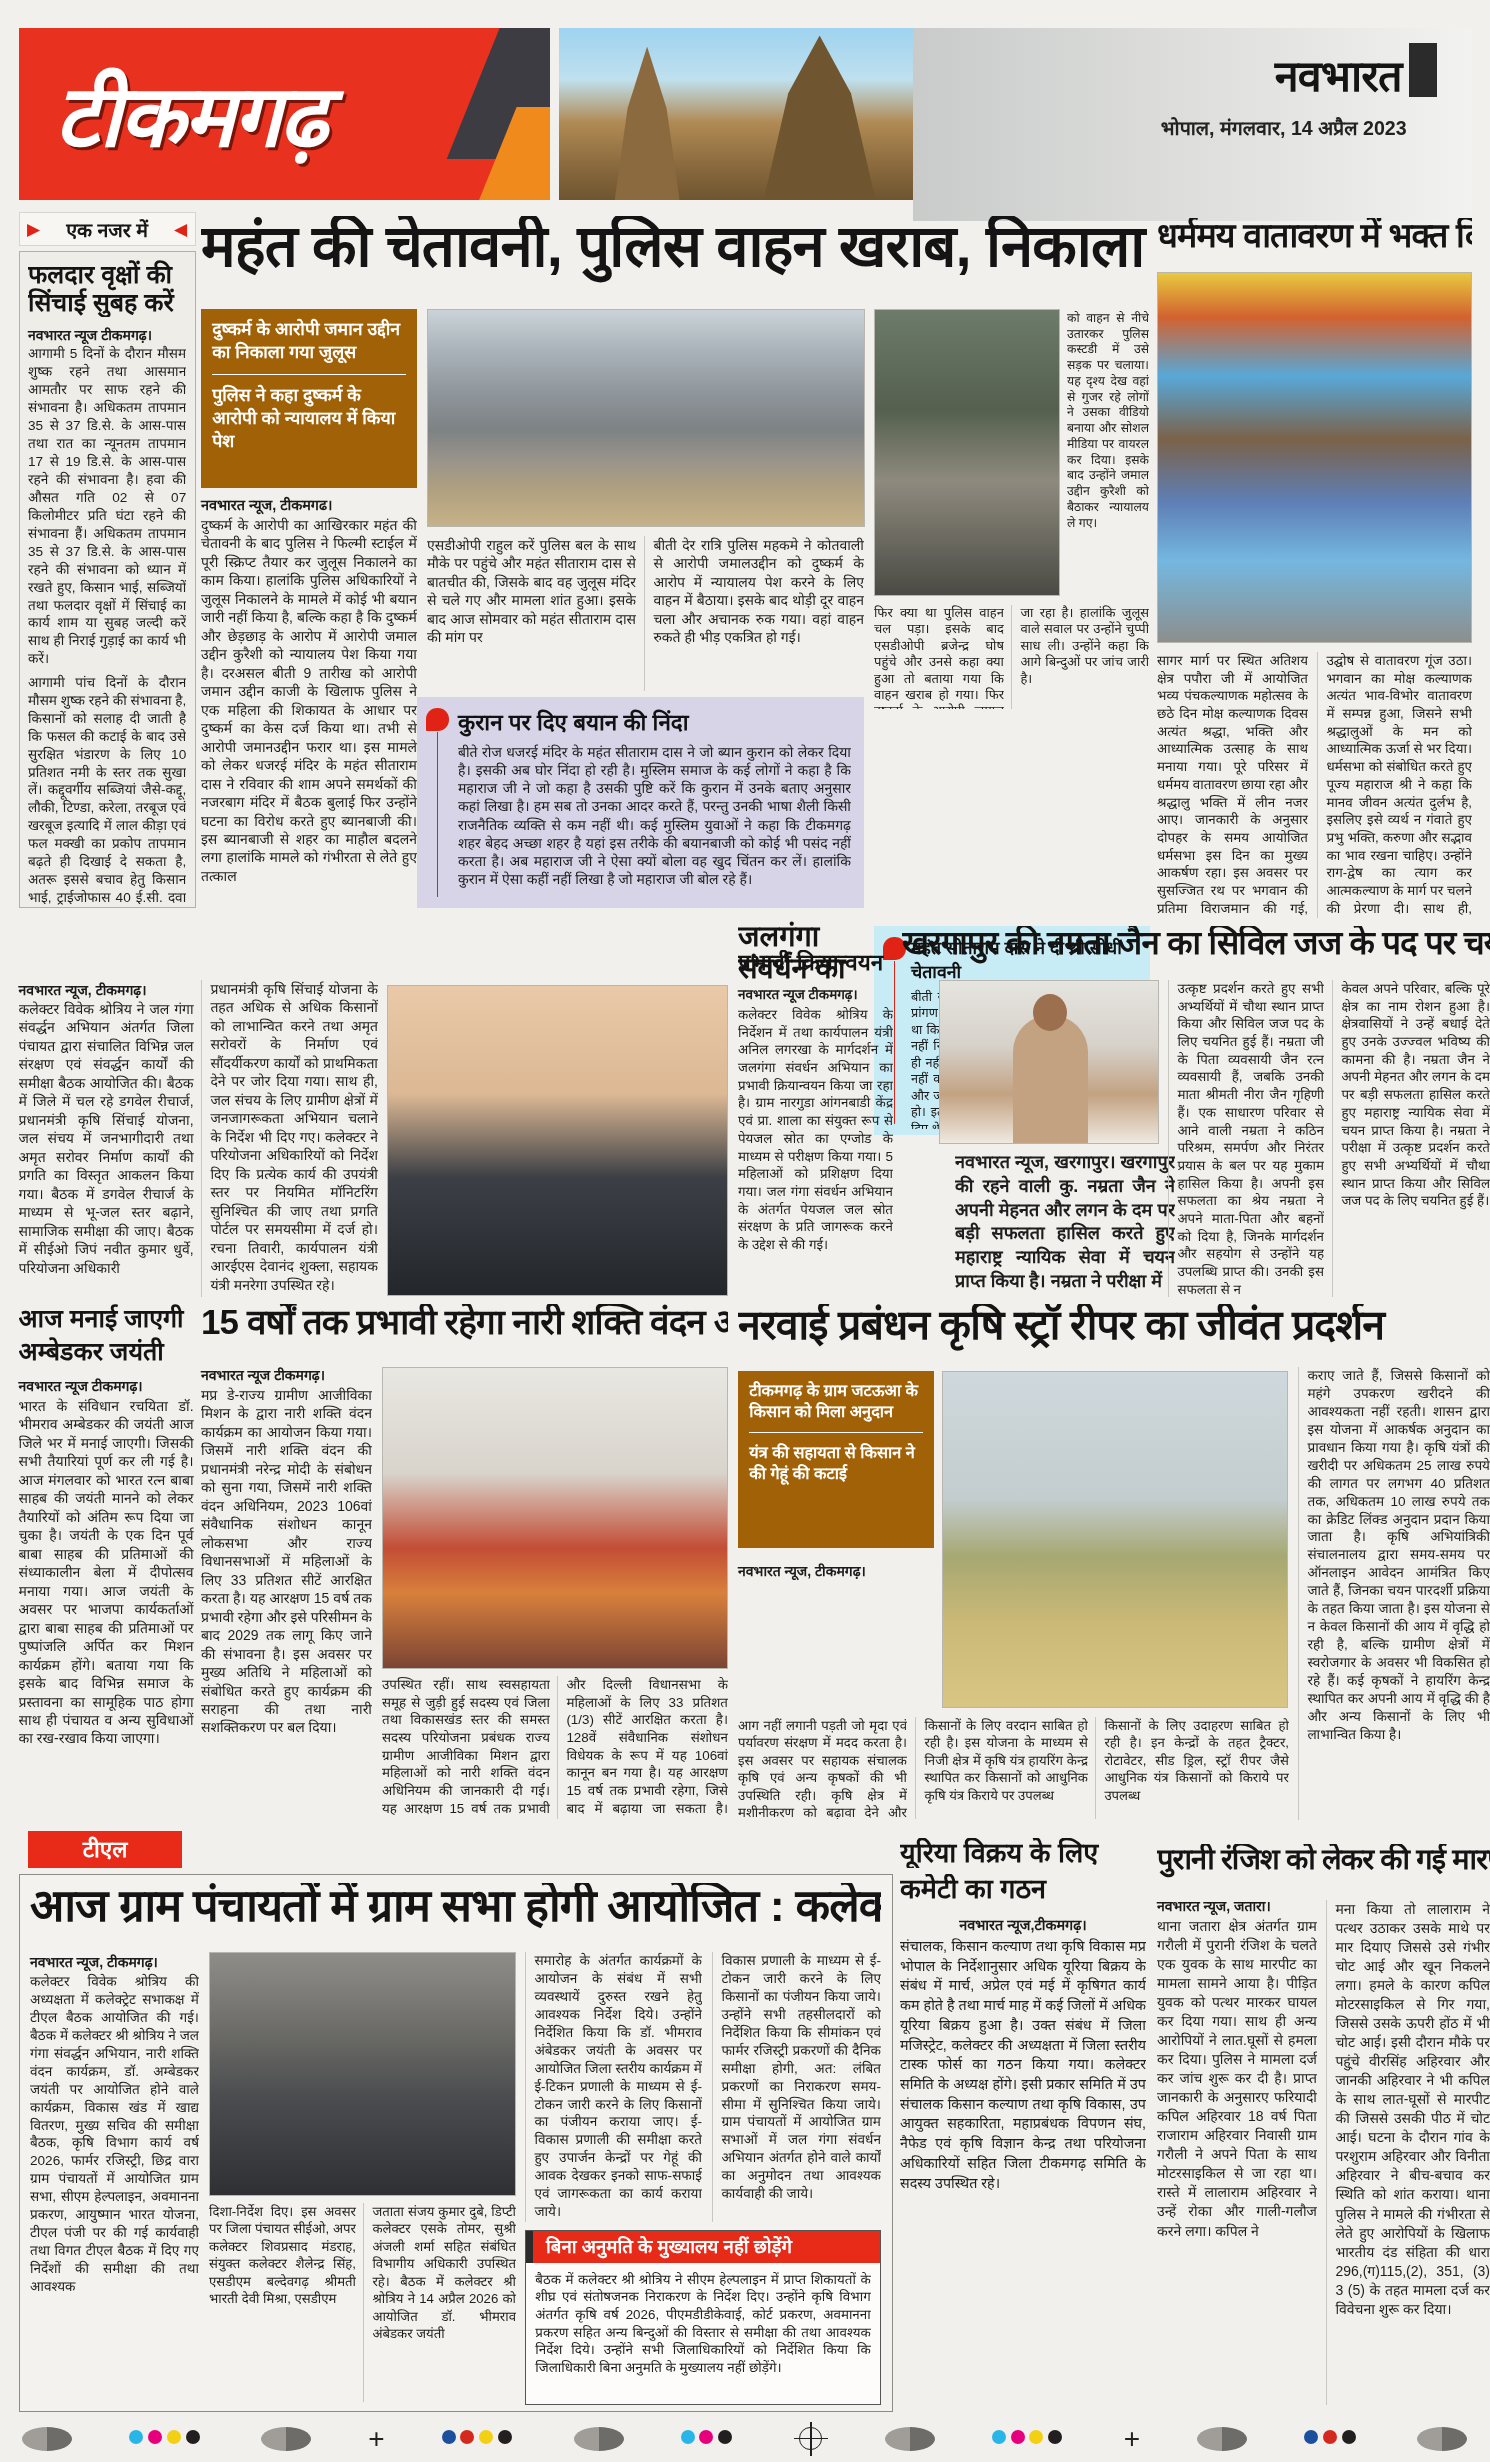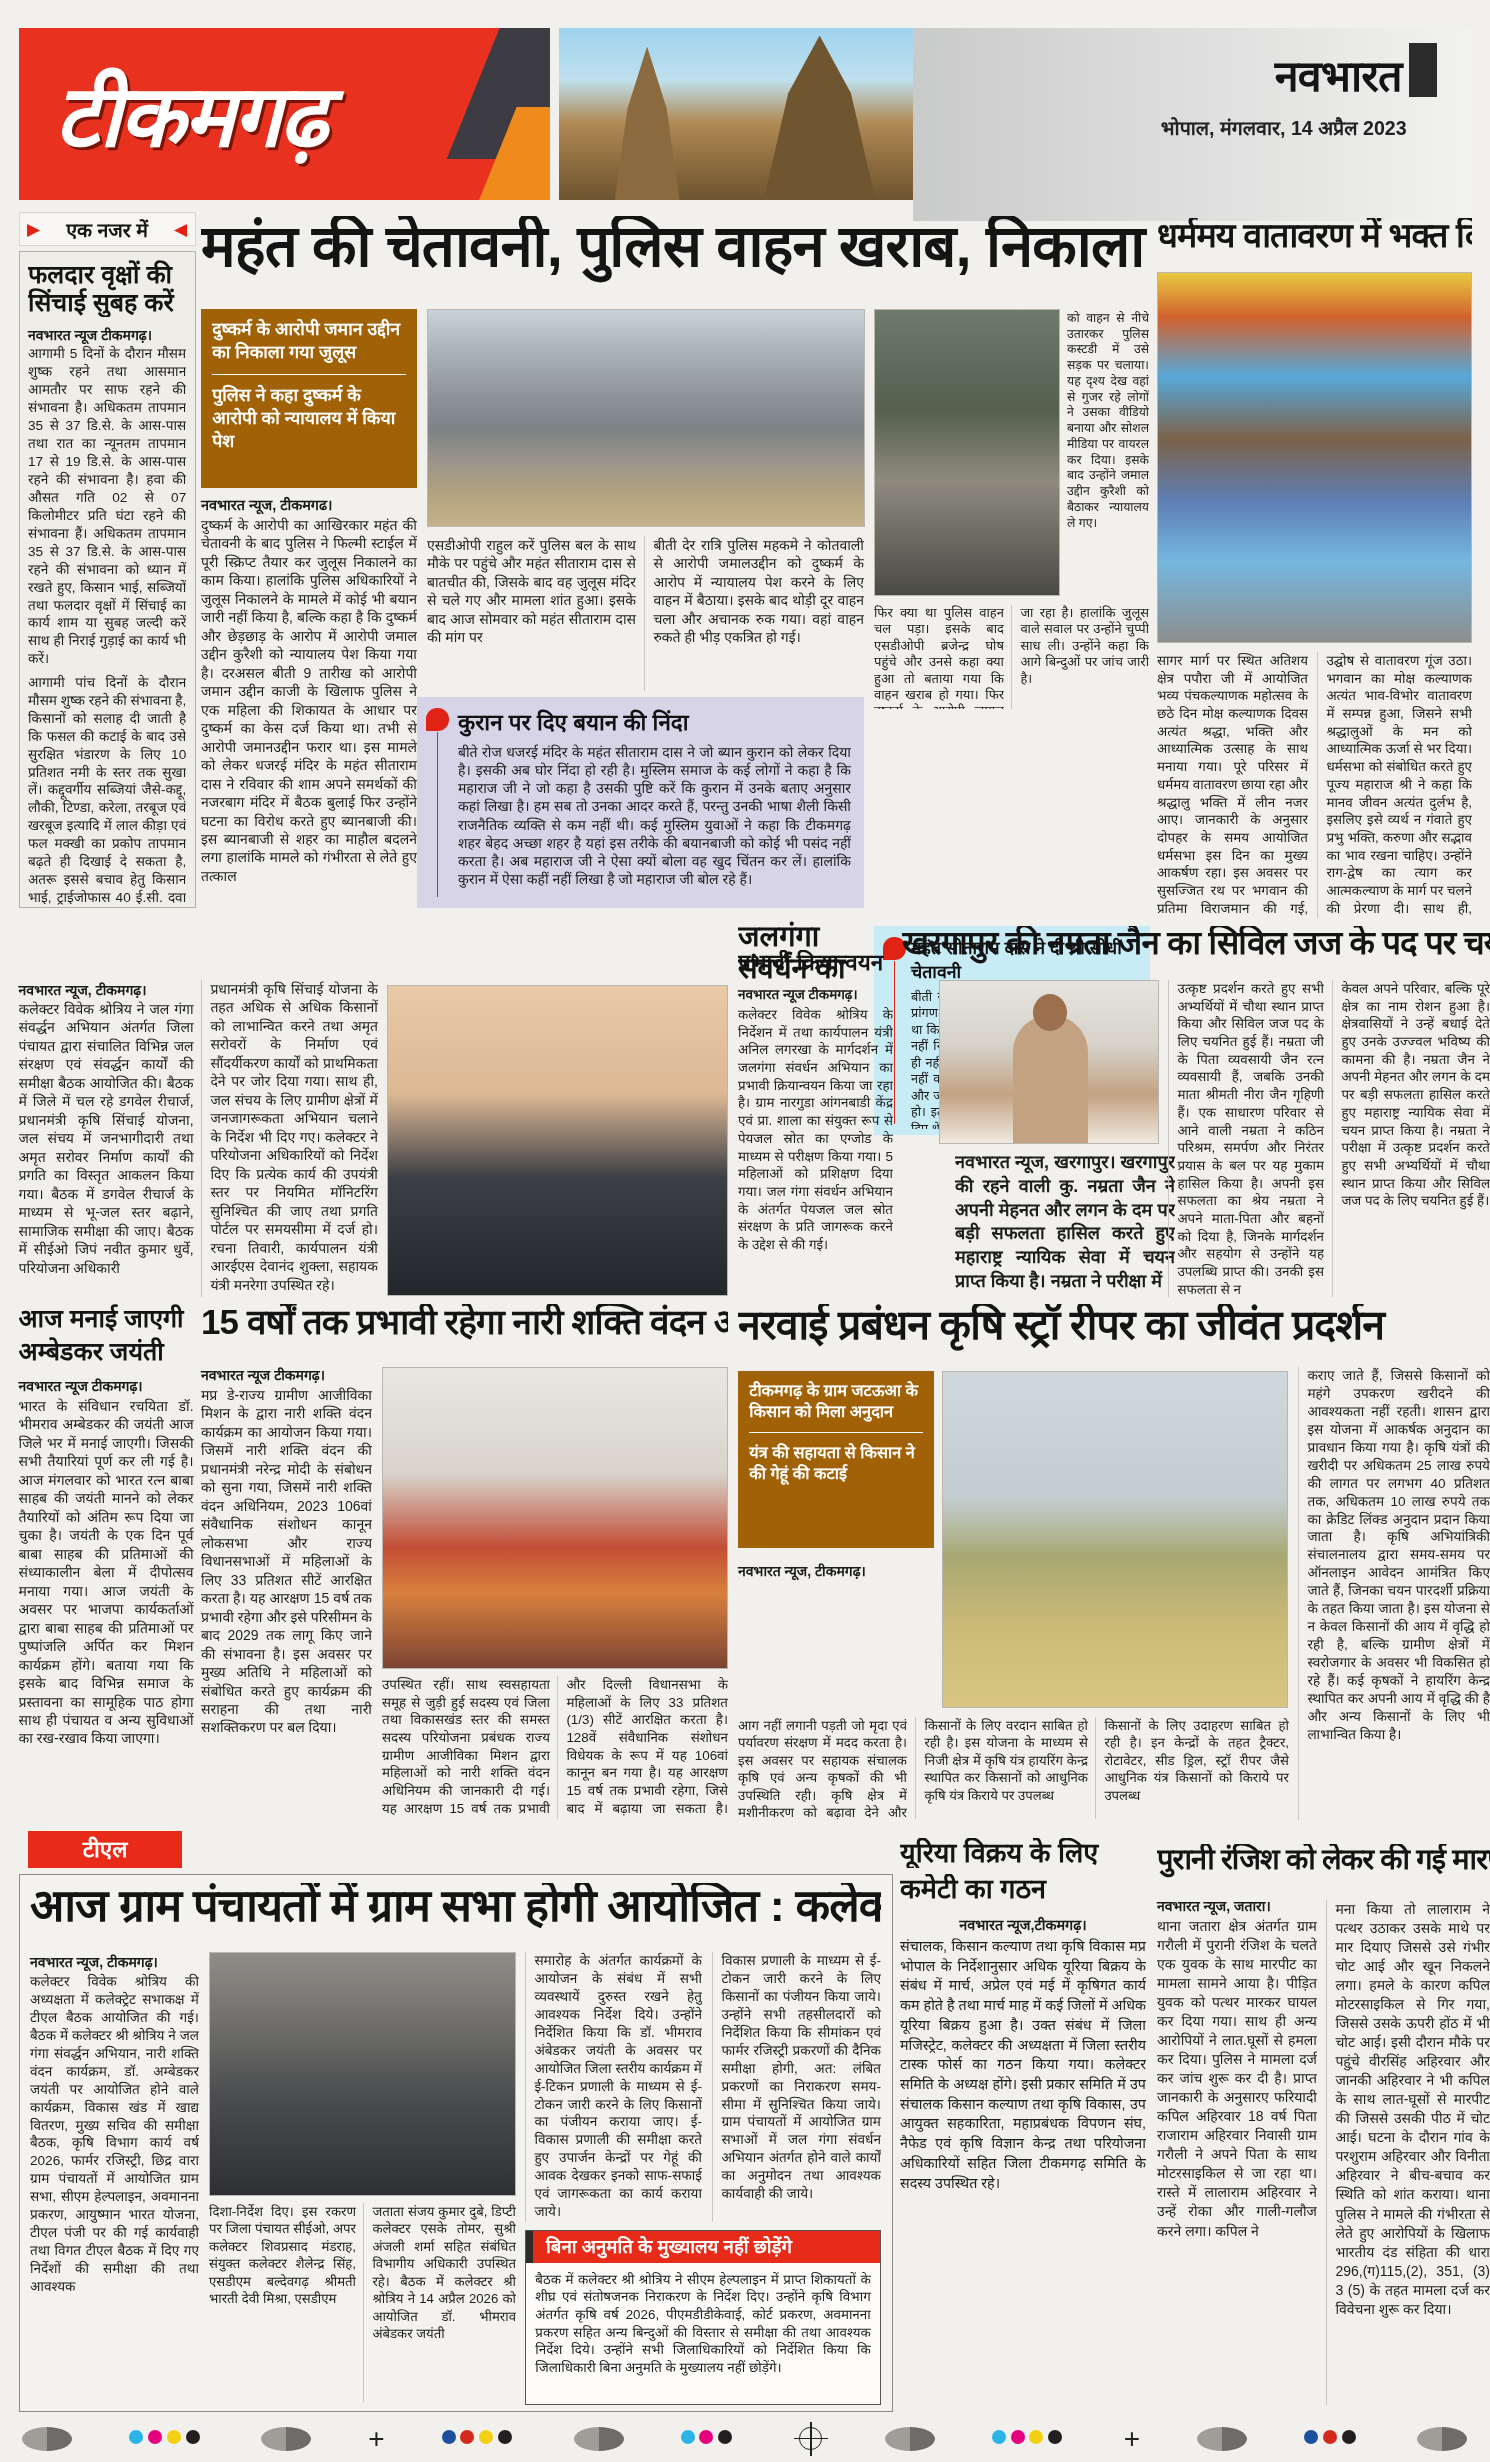--- a/index.html
+++ b/index.html
@@ -158,21 +158,21 @@
   <div class="abs tag-red" style="left:28px;top:1831px;width:154px;height:37px;">टीएल</div>
   <div class="abs strip-orange" style="left:182px;top:1831px;width:402px;height:37px;">
     <span class="strip-arrow"></span>
     <span>कलेक्टर ने बैठक में दिए विशेष निर्देश</span>
   </div>
   <div class="abs" style="left:18.6px;top:1874px;width:874px;height:538px;border:0.9px solid #8e8b85;background:#f4f2ee;"></div>
   <div class="abs h" style="left:30px;top:1883px;width:851px;height:58px;font-size:45px;">आज ग्राम पंचायतों में ग्राम सभा होगी आयोजित : कलेक्टर</div>
   <div class="abs" style="left:30px;top:1952px;width:169px;font-weight:bold;font-size:14px;">नवभारत न्यूज, टीकमगढ़।</div>
   <div class="abs body-txt" style="left:30px;top:1973px;width:169px;height:428px;font-size:13.6px;">कलेक्टर विवेक श्रोत्रिय की अध्यक्षता में कलेक्ट्रेट सभाकक्ष में टीएल बैठक आयोजित की गई। बैठक में कलेक्टर श्री श्रोत्रिय ने जल गंगा संवर्द्धन अभियान, नारी शक्ति वंदन कार्यक्रम, डॉ. अम्बेडकर जयंती पर आयोजित होने वाले कार्यक्रम, विकास खंड में खाद्य वितरण, मुख्य सचिव की समीक्षा बैठक, कृषि विभाग कार्य वर्ष 2026, फार्मर रजिस्ट्री, छिद्र वारा ग्राम पंचायतों में आयोजित ग्राम सभा, सीएम हेल्पलाइन, अवमानना प्रकरण, आयुष्मान भारत योजना, टीएल पंजी पर की गई कार्यवाही तथा विगत टीएल बैठक में दिए गए निर्देशों की समीक्षा की तथा आवश्यक</div>
   <div class="abs photo ph-tlmeet" style="left:209px;top:1952px;width:307px;height:244px;"></div>
-  <div class="abs body-txt" style="left:209px;top:2203px;width:147px;height:199px;font-size:13.2px;">दिशा-निर्देश दिए। इस रकरण पर जिला पंचायत सीईओ, अपर कलेक्टर शिवप्रसाद मंडराह, संयुक्त कलेक्टर शैलेन्द्र सिंह, एसडीएम बल्देवगढ़ श्रीमती भारती देवी मिश्रा, एसडीएम</div>
+  <div class="abs body-txt" style="left:209px;top:2203px;width:147px;height:199px;font-size:13.2px;">दिशा-निर्देश दिए। इस अवसर पर जिला पंचायत सीईओ, अपर कलेक्टर शिवप्रसाद मंडराह, संयुक्त कलेक्टर शैलेन्द्र सिंह, एसडीएम बल्देवगढ़ श्रीमती भारती देवी मिश्रा, एसडीएम</div>
   <div class="abs body-txt vr" style="left:363px;top:2203px;width:153px;height:199px;font-size:13.2px;">जताता संजय कुमार दुबे, डिप्टी कलेक्टर एसके तोमर, सुश्री अंजली शर्मा सहित संबंधित विभागीय अधिकारी उपस्थित रहे। बैठक में कलेक्टर श्री श्रोत्रिय ने 14 अप्रैल 2026 को आयोजित डॉ. भीमराव अंबेडकर जयंती</div>
   <div class="abs body-txt vr" style="left:525px;top:1952px;width:177px;height:270px;font-size:13.6px;">समारोह के अंतर्गत कार्यक्रमों के आयोजन के संबंध में सभी व्यवस्थायें दुरुस्त रखने हेतु आवश्यक निर्देश दिये। उन्होंने निर्देशित किया कि डॉ. भीमराव अंबेडकर जयंती के अवसर पर आयोजित जिला स्तरीय कार्यक्रम में ई-टिकन प्रणाली के माध्यम से ई-टोकन जारी करने के लिए किसानों का पंजीयन कराया जाए। ई-विकास प्रणाली की समीक्षा करते हुए उपार्जन केन्द्रों पर गेहूं की आवक देखकर इनको साफ-सफाई एवं जागरूकता का कार्य कराया जाये।</div>
   <div class="abs body-txt vr" style="left:712px;top:1952px;width:169px;height:270px;font-size:13.6px;">विकास प्रणाली के माध्यम से ई-टोकन जारी करने के लिए किसानों का पंजीयन किया जाये। उन्होंने सभी तहसीलदारों को निर्देशित किया कि सीमांकन एवं फार्मर रजिस्ट्री प्रकरणों की दैनिक समीक्षा होगी, अत: लंबित प्रकरणों का निराकरण समय-सीमा में सुनिश्चित किया जाये। ग्राम पंचायतों में आयोजित ग्राम सभाओं में जल गंगा संवर्धन अभियान अंतर्गत होने वाले कार्यों का अनुमोदन तथा आवश्यक कार्यवाही की जाये।</div>
   <div class="abs" style="left:525px;top:2230px;width:356px;height:175px;border:0.9px solid #555;background:#fdfcfa;">
     <div style="background:#e82a18;color:#fff;font-weight:bold;font-size:18.6px;line-height:32px;padding-left:13px;border-left:7.5px solid #2b2b2b;">बिना अनुमति के मुख्यालय नहीं छोड़ेंगे</div>
     <div class="body-txt" style="padding:7.5px 9.3px;height:129px;font-size:13.4px;">बैठक में कलेक्टर श्री श्रोत्रिय ने सीएम हेल्पलाइन में प्राप्त शिकायतों के शीघ्र एवं संतोषजनक निराकरण के निर्देश दिए। उन्होंने कृषि विभाग अंतर्गत कृषि वर्ष 2026, पीएमडीडीकेवाई, कोर्ट प्रकरण, अवमानना प्रकरण सहित अन्य बिन्दुओं की विस्तार से समीक्षा की तथा आवश्यक निर्देश दिये। उन्होंने सभी जिलाधिकारियों को निर्देशित किया कि जिलाधिकारी बिना अनुमति के मुख्यालय नहीं छोड़ेंगे।</div>
   </div>
 
   <div class="abs h2" style="left:900px;top:1838px;width:246px;font-size:27px;">यूरिया विक्रय के लिए</div>
   <div class="abs h2" style="left:900px;top:1874px;width:246px;font-size:27px;">कमेटी का गठन</div>

